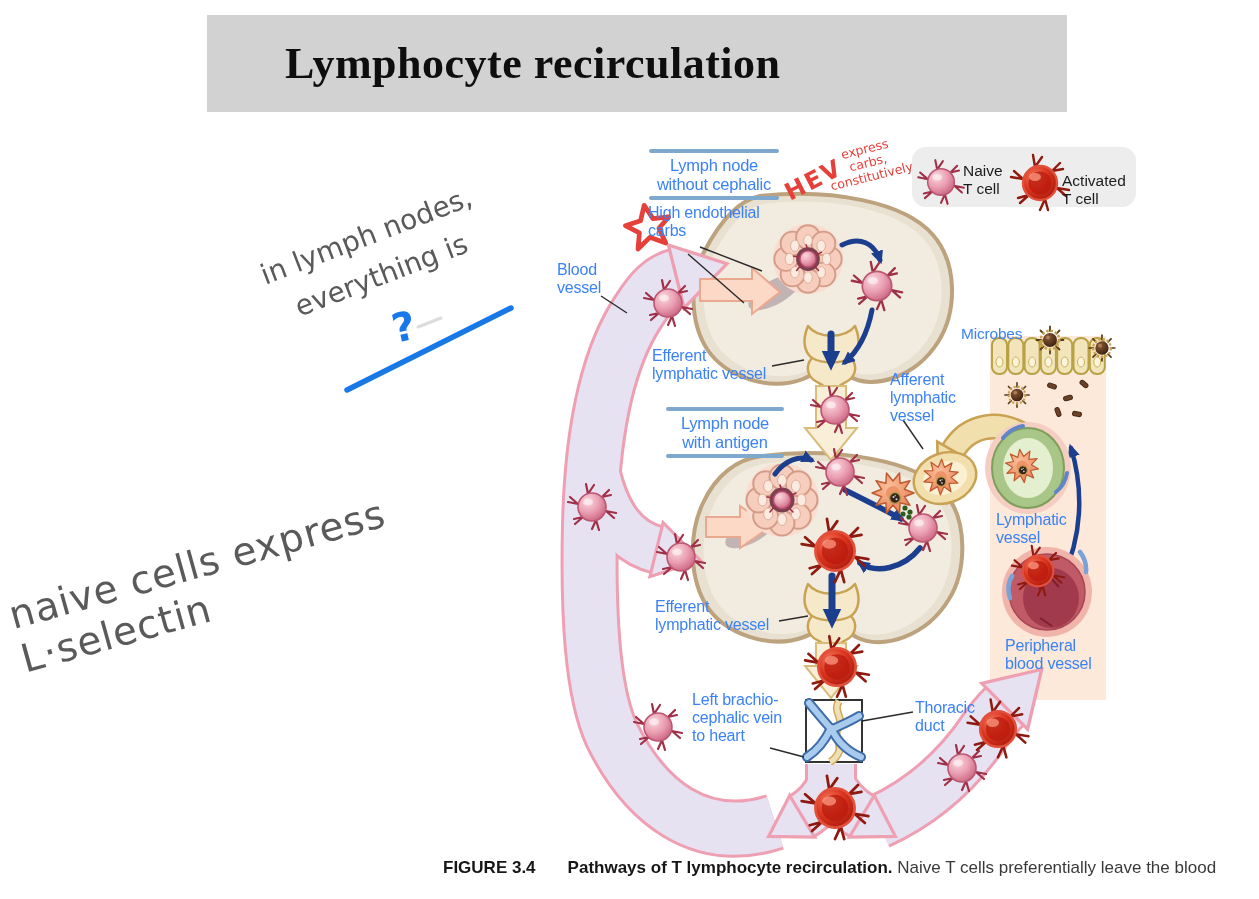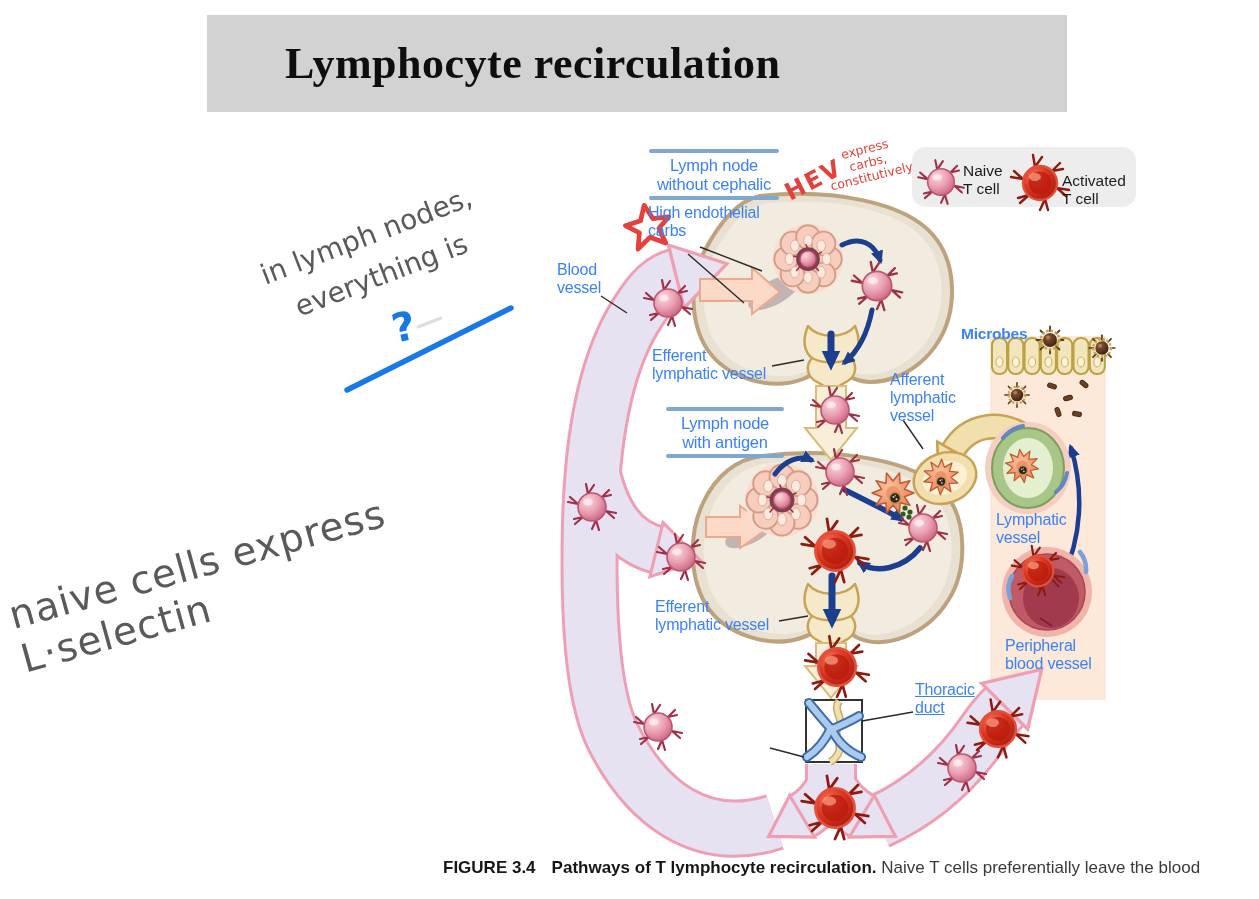--- a/index.html
+++ b/index.html
@@ -10,21 +10,21 @@
   .titlebar{position:absolute;left:207px;top:15px;width:860px;height:97px;background:#d2d2d2;
             display:flex;align-items:center;}
   .titlebar h1{margin:0 0 0 78px;font-family:"Liberation Serif",serif;font-weight:bold;
                font-size:44px;color:#0e0e0e;letter-spacing:0.5px;}
   
   .lbl{position:absolute;font-size:16px;line-height:1.13;color:#3b82f6;letter-spacing:-0.2px;white-space:nowrap;}
   .lbl.center{text-align:center;}
   .bracket .bar{height:4px;background:#7fa8cf;border-radius:2px;margin:3px 0;}
   .cap{position:absolute;left:443px;top:858px;font-size:17px;color:#3a3a3a;white-space:nowrap;}
   .cap .b{font-weight:bold;color:#161616;}
-  .cap .fig{margin-right:16px;}
+  .cap .fig{margin-right:32px;}
   
   .hand{position:absolute;font-family:"DejaVu Sans",sans-serif;color:#5a5a5a;}
   .hand.blue{color:#1878e8;}
   .hand.red{color:#e5403a;}
   .note1{left:252px;top:214px;width:244px;font-size:28px;line-height:1.5;text-align:center;
          transform:rotate(-21deg);transform-origin:50% 50%;}
   .qmark{left:392px;top:304px;font-size:40px;font-weight:bold;transform:rotate(-12deg);}
   .note2{left:16px;top:593px;width:560px;font-size:39px;letter-spacing:1px;
          transform:rotate(-15.5deg);transform-origin:0 50%;}
   .hevword{left:783px;top:166px;font-size:24px;font-weight:bold;letter-spacing:2px;
@@ -375,34 +375,39 @@
   </div>
   <div class="lbl" style="left:652px;top:347px;">
     <div>Efferent</div>
     <div>lymphatic vessel</div>
   </div>
   <div class="lbl" style="left:890px;top:371px;">
     <div>Afferent</div>
     <div>lymphatic</div>
     <div>vessel</div>
   </div>
-  <div class="lbl" style="left:961px;top:325px;font-size:15.5px;font-weight:bold;">Microbes</div>
+  <div class="lbl" style="left:961px;top:325px;font-size:15.5px;">Microbes</div>
   <div class="lbl" style="left:996px;top:511px;">
     <div>Lymphatic</div>
     <div>vessel</div>
   </div>
   <div class="lbl" style="left:1005px;top:637px;">
     <div>Peripheral</div>
     <div>blood vessel</div>
   </div>
   <div class="lbl" style="left:655px;top:598px;">
     <div>Efferent</div>
     <div>lymphatic vessel</div>
   </div>
-  <div class="lbl" style="left:915px;top:681px;text-decoration:underline;">
+  <div class="lbl" style="left:692px;top:691px;">
+    <div>Left brachio-</div>
+    <div>cephalic vein</div>
+    <div>to heart</div>
+  </div>
+  <div class="lbl" style="left:915px;top:699px;">
     <div>Thoracic</div>
     <div>duct</div>
   </div>
 
   <div class="legtxt" style="left:963px;top:162px;">
     <div>Naive</div>
     <div>T cell</div>
   </div>
   <div class="legtxt" style="left:1062px;top:172px;">
     <div>Activated</div>

